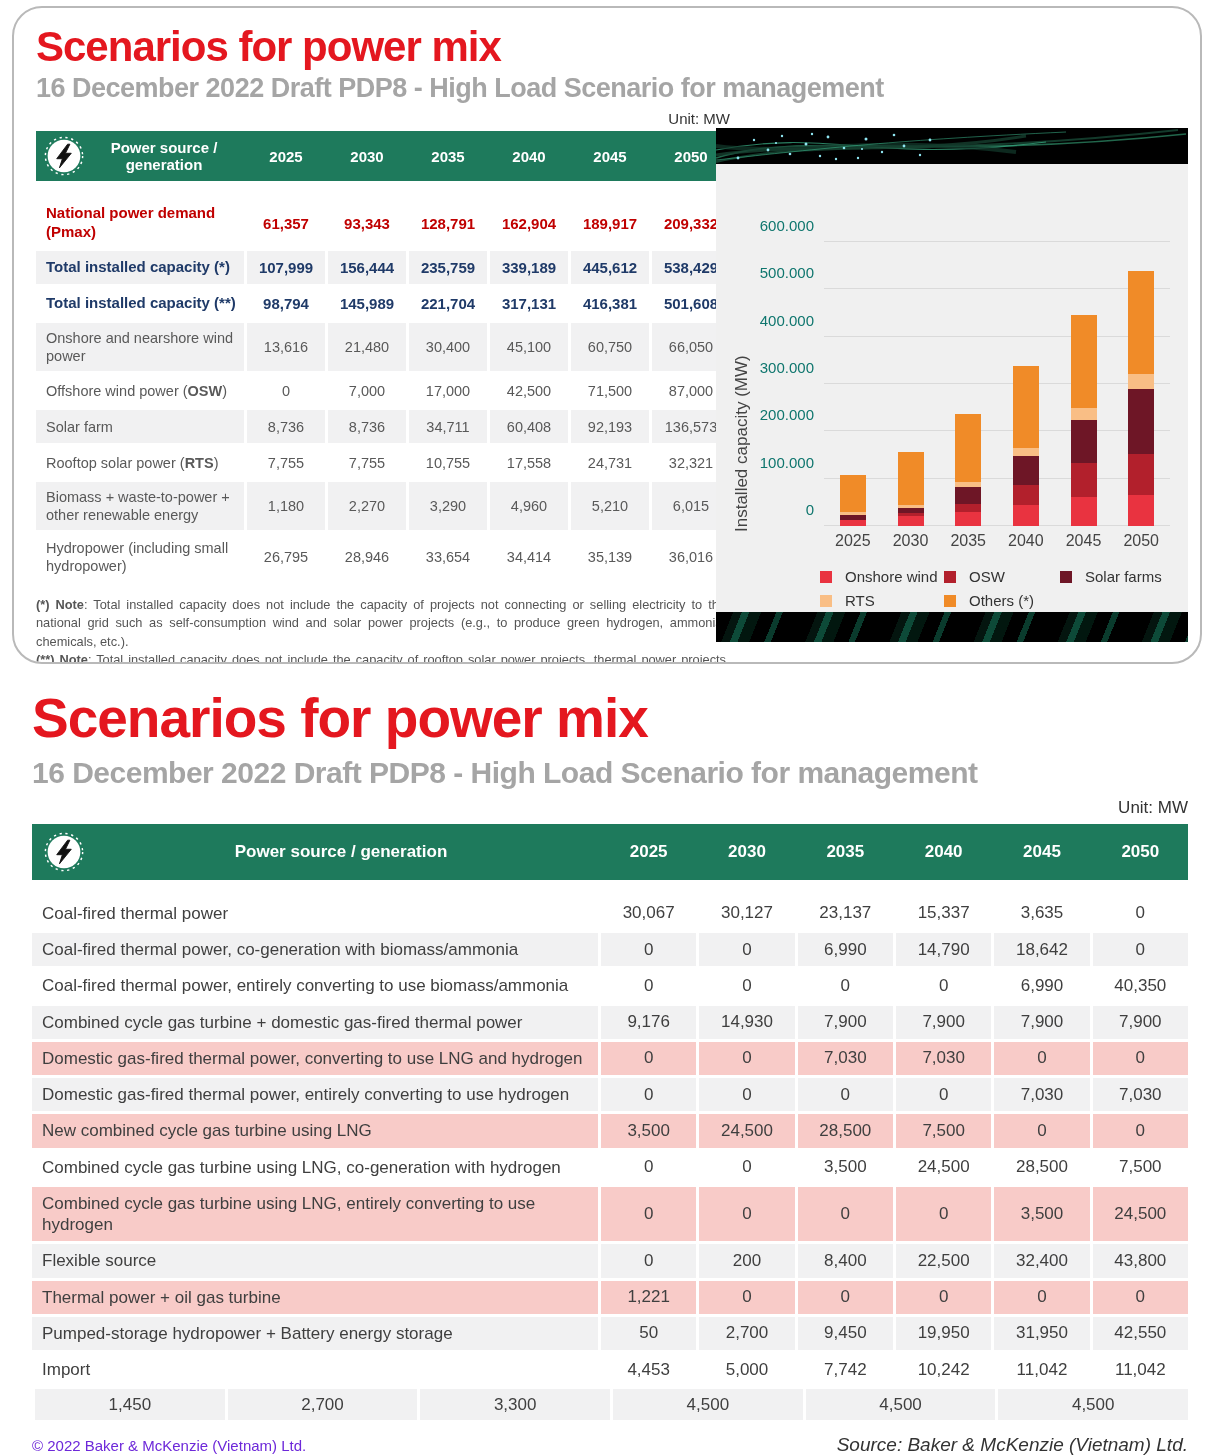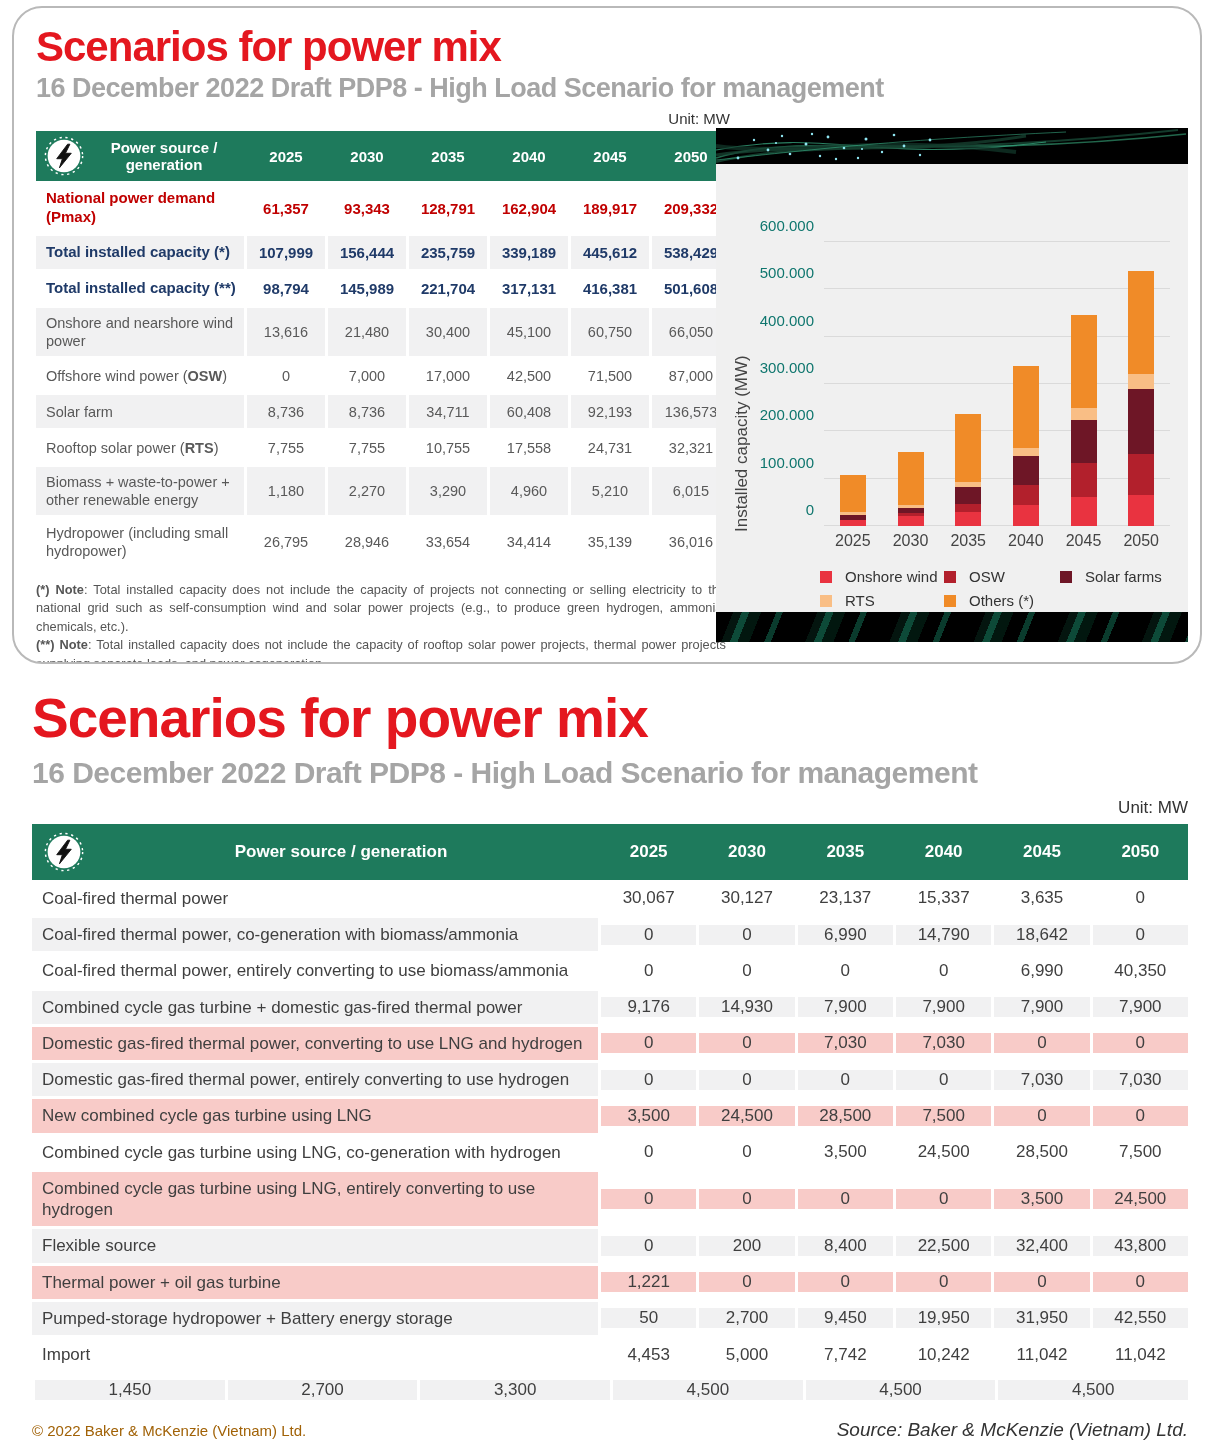--- a/index.html
+++ b/index.html
@@ -14,33 +14,33 @@
     border:2px solid #b9b9b9;border-radius:30px;box-sizing:border-box;
     padding:16px 20px 12px 22px;background:#fff;overflow:hidden;
   }
   .t-title{font-size:42px;font-weight:bold;color:#e4171f;line-height:1.08;margin:0;letter-spacing:-1px;}
   .t-sub{font-size:27px;font-weight:bold;color:#a5a5a5;margin:4px 0 0 0;letter-spacing:-0.5px;}
   .unit-top{width:694px;text-align:right;font-size:15px;color:#333;margin:6px 0 4px 0;}
   
   .tbl{box-sizing:border-box;}
   .tbl-top{width:694px;--labelw:208px;font-size:14.5px;}
   .tbl-bottom{width:1156px;--labelw:566px;font-size:17px;}
-  .thead{display:flex;background:#1e7a5c;color:#fff;align-items:stretch;margin-bottom:2px;}
+  .thead{display:flex;background:#1e7a5c;color:#fff;align-items:stretch;margin-bottom:17px;}
   .tbl-top .thead{min-height:50px;font-size:15px;}
   .tbl-bottom .thead{min-height:56px;font-size:17px;}
   .thead .h-label{width:var(--labelw);display:flex;align-items:center;}
   .thead .h-label .h-label-txt{flex:1;text-align:center;font-weight:bold;white-space:pre-line;}
   .thead .h-year{flex:1;margin-left:3px;display:flex;align-items:center;justify-content:center;font-weight:bold;}
   .bolt-badge{width:40px;height:40px;margin-left:8px;flex:0 0 auto;}
   .tbl-bottom .bolt-badge{margin-left:12px;}
   .trow{display:flex;margin-bottom:3px;}
   .trow .c-label{width:var(--labelw);box-sizing:border-box;padding:6px 8px 6px 10px;display:flex;align-items:center;line-height:1.25;}
   .trow .c-val{flex:1;margin-left:3px;display:flex;align-items:center;justify-content:center;}
   .tbl-top .trow{min-height:33px;}
-  .tbl-bottom .trow{min-height:31px;align-items:center;}
+  .tbl-bottom .trow{min-height:31px;}
   .r-white .c-label,.r-white .c-val{background:#ffffff;}
   .r-gray  .c-label,.r-gray  .c-val{background:#f1f1f2;}
   .r-pink  .c-label,.r-pink  .c-val{background:#f8cbc8;}
   .tbl-top .trow{color:#595959;}
   .tbl-bottom .trow{color:#3f3f3f;}
   .trow.demand{color:#c00000;font-weight:bold;font-size:15px;}
   .trow.total{color:#1f3a68;font-weight:bold;font-size:15px;}
   
   .notes{width:690px;margin-top:14px;font-size:12.8px;color:#555;line-height:1.45;text-align:justify;}
   .notes p{margin:0;}
@@ -63,21 +63,21 @@
   .xlabels div{flex:1;text-align:center;font-size:16px;color:#444;}
   .legend{position:absolute;left:104px;top:404px;display:grid;grid-template-columns:124px 116px auto;row-gap:7px;font-size:15px;color:#333;}
   .legend .li{display:flex;align-items:center;gap:8px;}
   .legend .sw{width:12px;height:12px;margin-right:5px;flex:0 0 auto;}
   
   .bottom{position:absolute;left:32px;top:690px;width:1156px;}
   .b-title{font-size:55px;font-weight:bold;color:#e4171f;margin:0;line-height:1.05;letter-spacing:-1px;}
   .b-sub{font-size:30px;font-weight:bold;color:#a5a5a5;margin:8px 0 0 0;letter-spacing:-0.5px;}
   .unit-bottom{text-align:right;font-size:17px;color:#333;margin:8px 0 6px 0;}
   .footer{display:flex;justify-content:space-between;align-items:baseline;margin-top:14px;}
-  .footer .copy{font-size:15px;color:#a16207;}
+  .footer .copy{font-size:15px;color:#6d28d9;}
   .footer .src{font-size:19px;font-style:italic;color:#333;font-family:"Liberation Sans",sans-serif;}
 </style>
 </head>
 <body>
 
 <div class="top-card">
   <h1 class="t-title">Scenarios for power mix</h1>
   <div class="t-sub">16 December 2022 Draft PDP8 - High Load Scenario for management</div>
   <div class="unit-top">Unit: MW</div>
 

